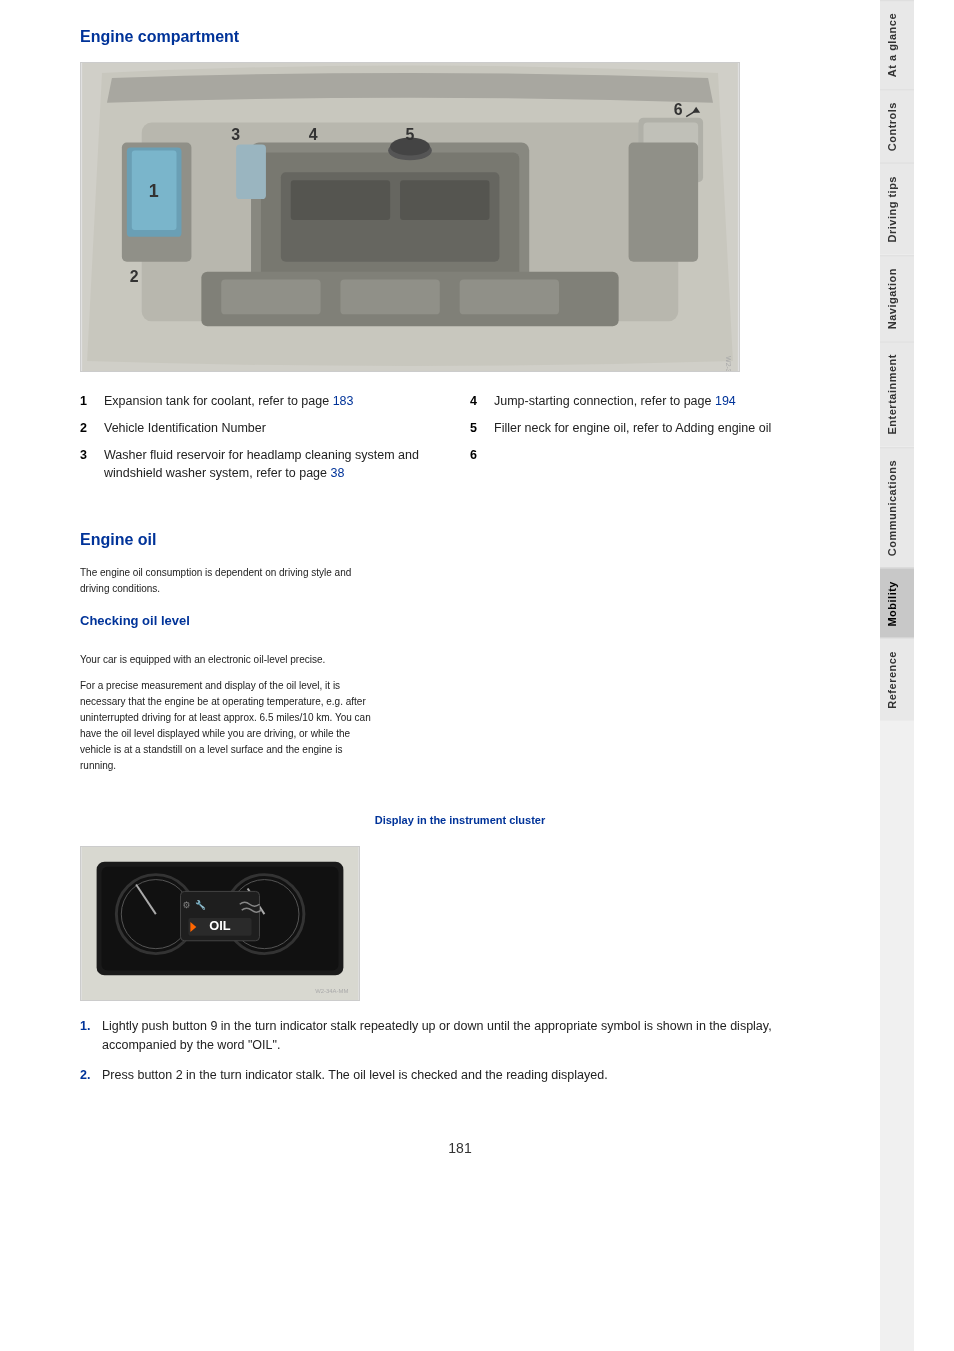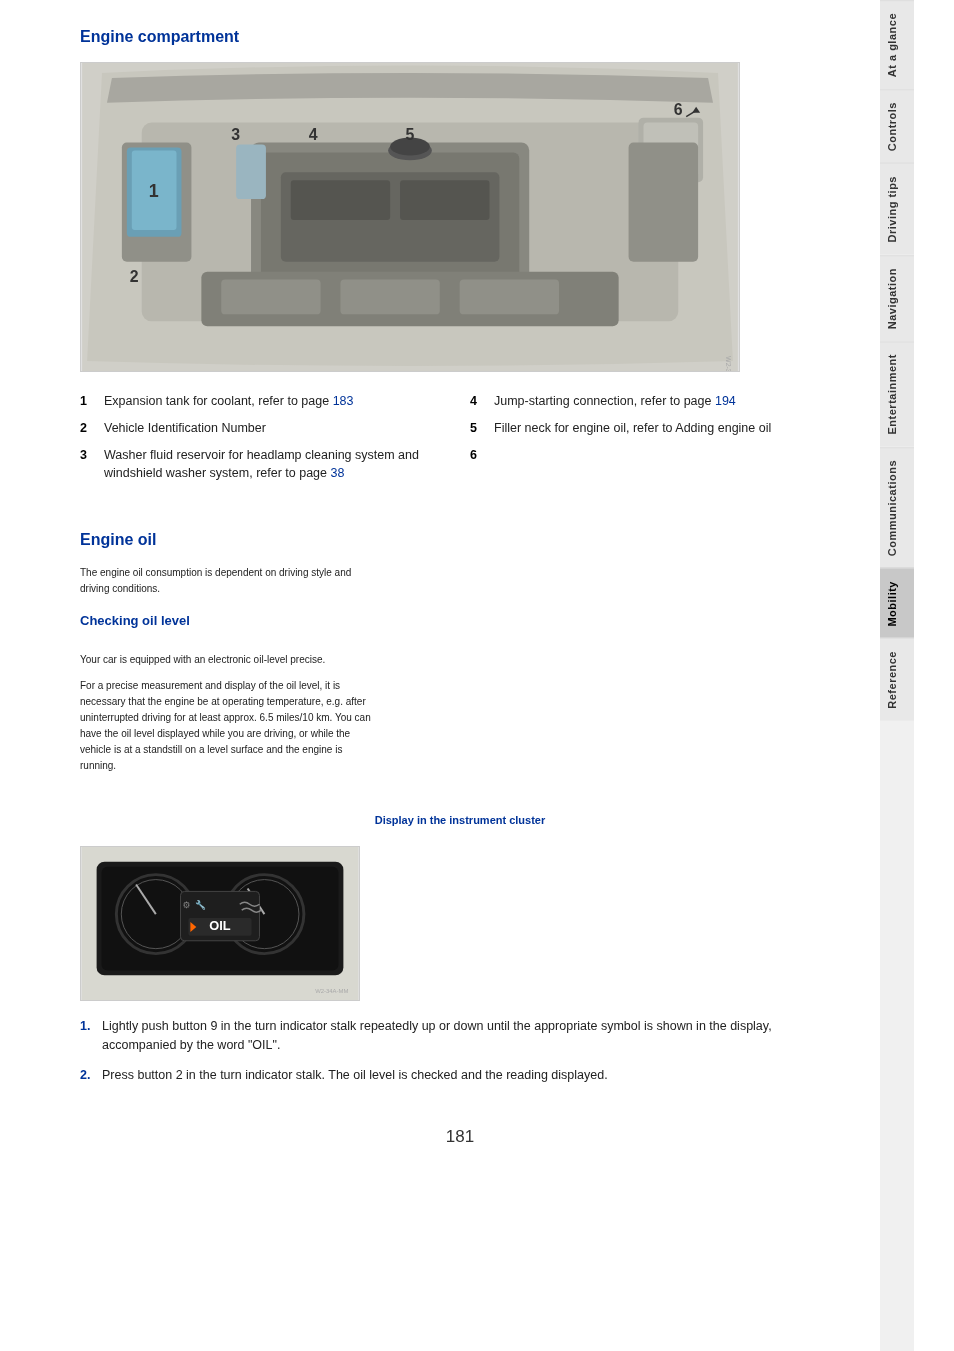--- a/index.html
+++ b/index.html
@@ -168,23 +168,23 @@
     }
 
     .numbered-list li .li-num {
       font-weight: bold;
       color: #003399;
       min-width: 14px;
     }
 
     .page-number {
       text-align: center;
-      font-size: 17px;
+      font-size: 14px;
       color: #333;
-      margin-top: 32px;
+      margin-top: 45px;
       margin-bottom: 10px;
     }
 
     
     .engine-comp-wrapper {
       position: relative;
       width: 100%;
       max-width: 660px;
     }
   </style>

